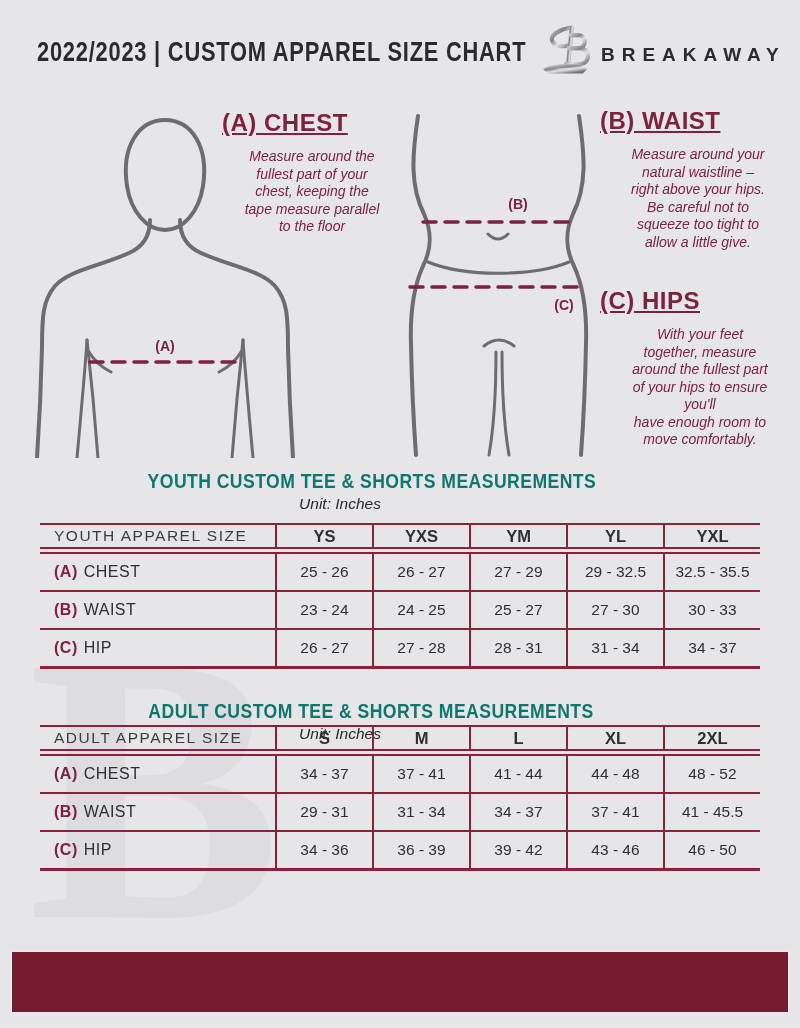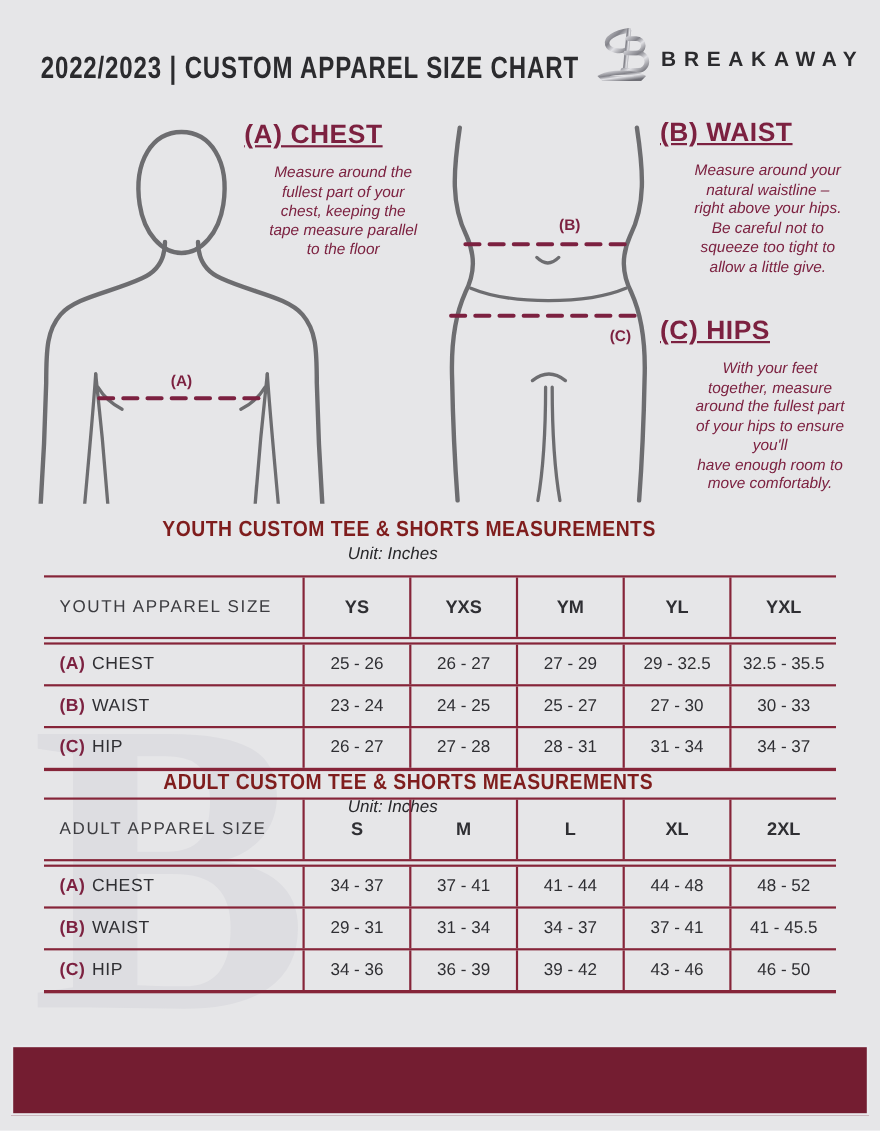--- a/index.html
+++ b/index.html
@@ -6,50 +6,50 @@
   .page{
     position:relative; width:800px; height:1028px; overflow:hidden;
     background:#e6e6e8; font-family:"Liberation Sans", sans-serif;
   }
   
   .watermark{
     position:absolute; left:28px; top:618px; font-family:"Liberation Serif", serif;
     font-weight:bold; font-size:380px; line-height:0.9; color:#dddde1; user-select:none;
   }
   
-  .main-title{ position:absolute; left:37px; top:46px; color:#2b2b2e; white-space:nowrap; }
+  .main-title{ position:absolute; left:37px; top:36px; color:#2b2b2e; white-space:nowrap; }
   .main-title .condense{ display:inline-block; transform:scaleX(0.78); transform-origin:left center;
     font-weight:bold; font-size:28px; letter-spacing:1px; }
   .logo{ position:absolute; left:540px; top:22px; }
   .brand{ position:absolute; left:601px; top:44px; color:#2b2b2e; font-weight:bold;
     font-size:19px; letter-spacing:7px; white-space:nowrap; }
   
   .guide{ position:absolute; color:#7c2140; }
   .guide-heading{ font-weight:bold; font-size:24px; letter-spacing:0.5px;text-decoration:underline; }
   .guide-desc{ margin-top:11px; font-style:italic; font-size:14px; line-height:17.5px; white-space:pre-line;text-align:center; }
   #guideA{ left:222px; top:109px; width:180px; }
   #guideB{ left:600px; top:107px; width:196px; }
   #guideC{ left:600px; top:287px; width:200px; }
   
   .fig{ position:absolute; }
   .fig path, .fig line{ fill:none; stroke-linecap:round; }
   .body-line{ stroke:#6d6d70; stroke-width:4; }
   .thin-line{ stroke:#6d6d70; stroke-width:3; }
   .dash-line{ stroke:#7c2140; stroke-width:3.5; stroke-dasharray:13 9; }
   .fig text{ fill:#7c2140; font-weight:bold; font-size:14px; font-family:"Liberation Sans", sans-serif; }
   
-  .sec-title{ position:absolute; left:0; width:743px; text-align:center; color:#7f1d1d; white-space:nowrap; }
+  .sec-title{ position:absolute; left:0; width:743px; text-align:center; color:#0f766e; white-space:nowrap; }
   .sec-title .condense{ display:inline-block; transform:scaleX(0.88); font-weight:bold; font-size:20px; letter-spacing:0.5px; }
-  .sec-unit{ position:absolute; left:17px; width:680px; text-align:center; color:#28282b;
+  .sec-unit{ position:absolute; left:0; width:680px; text-align:center; color:#28282b;
     font-style:italic; font-size:15.5px; }
   
   .size-table{ position:absolute; left:40px; width:720px;
     border-top:2px solid #862539; border-bottom:3px solid #862539; }
   .t-row{ display:grid; grid-template-columns:235px 97px 97px 97px 97px 97px; }
-  .t-row.header{ height:54px; }
+  .t-row.header{ height:22px; }
   .t-row.data{ height:36px; }
   .t-row.data.sep{ border-top:2px solid #862539; }
   .double-sep{ height:3px; border-top:2px solid #862539; border-bottom:2px solid #862539; }
   .cell{ display:flex; align-items:center; justify-content:center; border-left:2px solid #862539;
     color:#2f2f33; overflow:hidden; }
   .cell.first{ border-left:none; justify-content:flex-start; padding-left:14px; }
   .cell.rowhead{ font-size:15.5px; letter-spacing:1.5px; color:#3c3c40; }
   .cell.colhead{ font-weight:bold; font-size:16.5px; }
   .cell.val{ font-size:15.5px; }
   .cell.label{ font-size:16px; letter-spacing:0.5px; }

